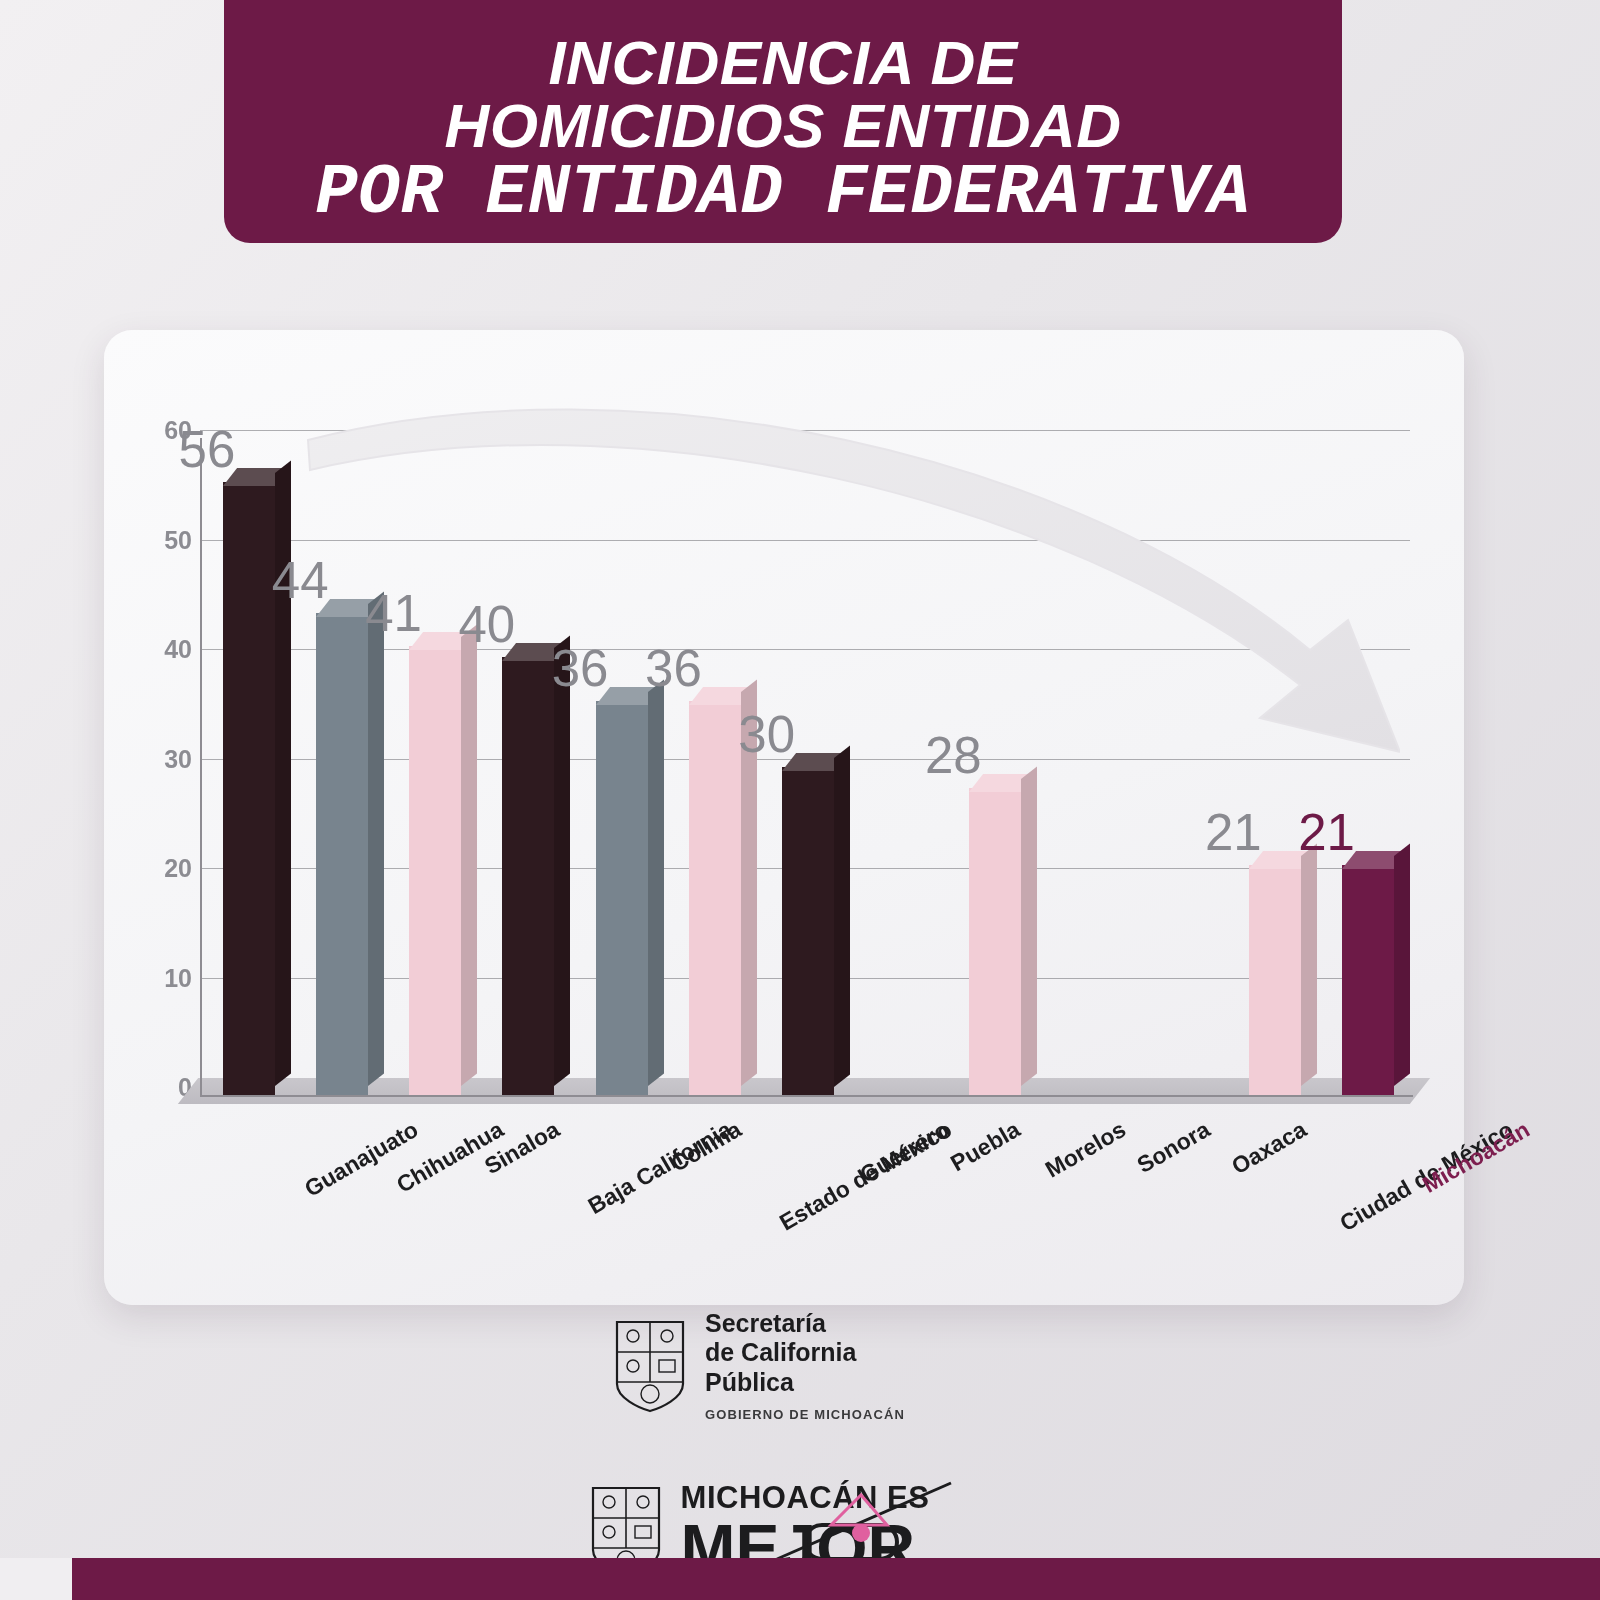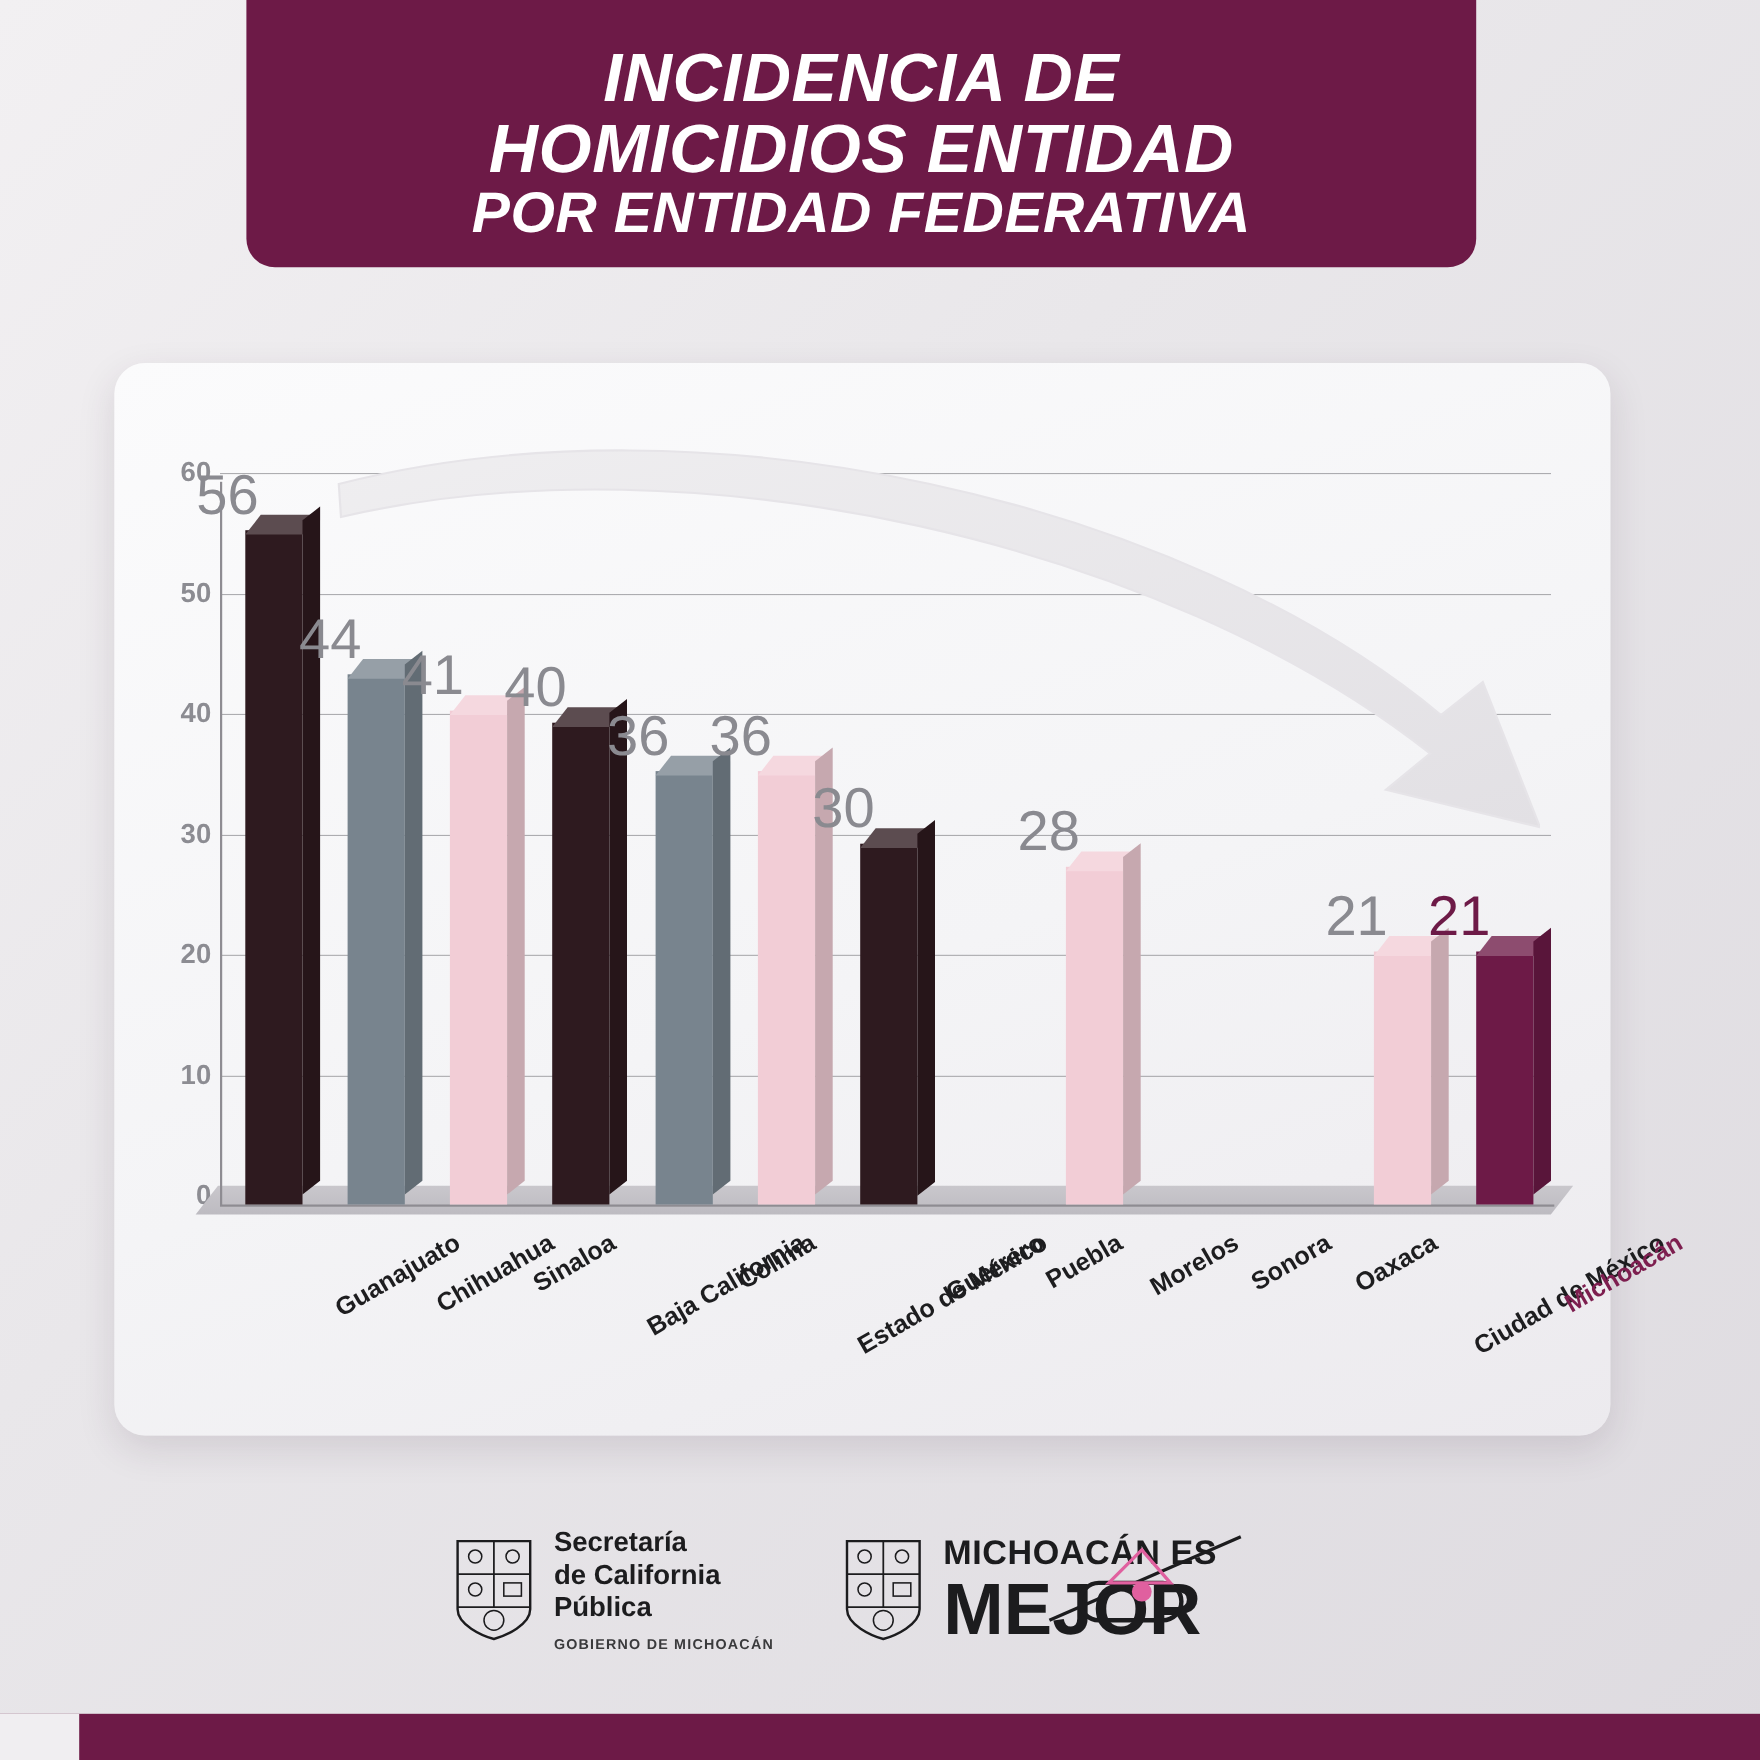--- a/index.html
+++ b/index.html
@@ -37,21 +37,21 @@
     color: #ffffff;
     font-weight: bold;
     font-style: italic;
     letter-spacing: 0.5px;
     line-height: 1.03;
     text-align: center;
     white-space: nowrap;
   }
   .title-line.l1 { font-size: 62px; font-style: italic; }
   .title-line.l2 { font-size: 62px; }
-  .title-line.l3 { font-size: 52px; }
+  .title-line.l3 { font-size: 70px; font-family: Liberation Mono, monospace; }
 
   
   .card {
     position: absolute;
     left: 104px;
     top: 330px;
     width: 1360px;
     height: 975px;
     background: linear-gradient(160deg, #fbfbfc 0%, #f4f4f6 55%, #eceaee 100%);
     border-radius: 28px;
@@ -188,20 +188,21 @@
   .footer {
     position: absolute;
     left: 0;
     top: 1350px;
     width: 1516px;
     height: 190px;
     display: flex;
     align-items: center;
     justify-content: center;
     gap: 60px;
+    flex-direction: column;
   }
   .logo-block {
     display: flex;
     align-items: center;
     gap: 16px;
   }
   .shield {
     width: 78px;
     height: 96px;
   }

